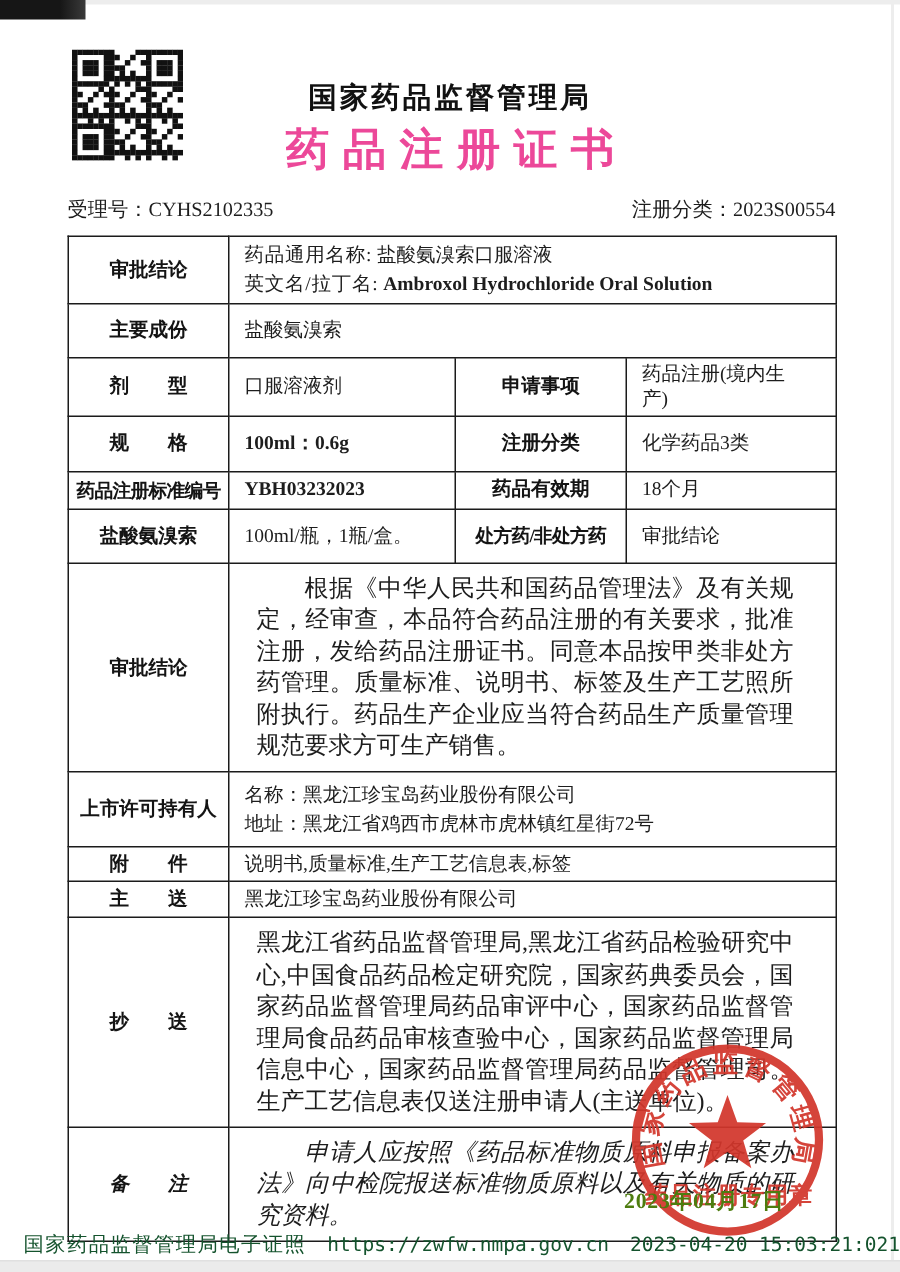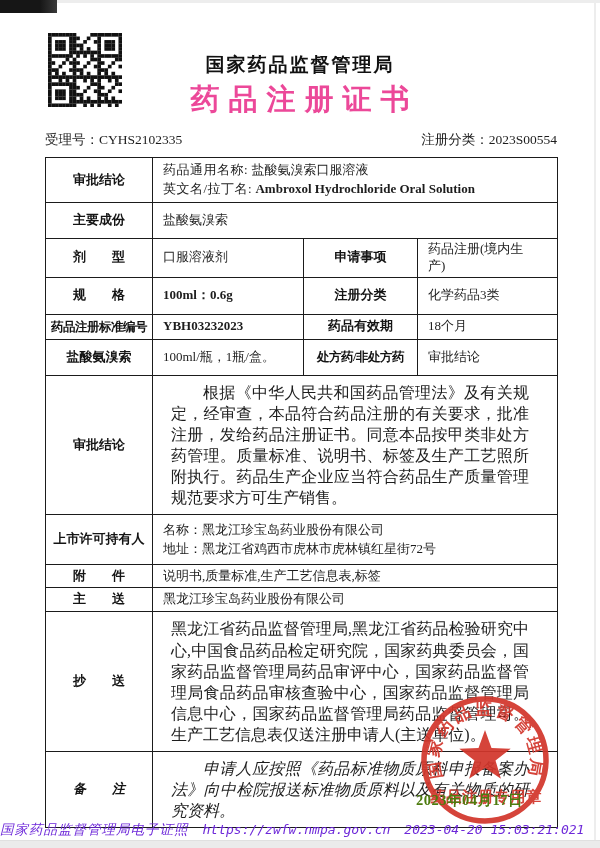--- a/index.html
+++ b/index.html
@@ -53,22 +53,22 @@
   tr.r13{height:54px;} tr.r14{height:50px;font-style:italic;}
 
   .stamp{position:absolute;left:400px;top:678px;width:172px;height:172px;z-index:5;}
   .stamp svg{width:172px;height:172px;display:block;mix-blend-mode:multiply;opacity:0.93;}
   .stamp-date{
     position:absolute;left:16px;top:113px;width:160px;
     font-size:14.5px;font-weight:bold;color:#4d7c0f;letter-spacing:0.5px;white-space:nowrap;
   }
 
   .footer{
-    position:absolute;left:0;top:821px;width:100%;text-align:left;
-    color:#6d28d9;font-size:13.5px;letter-spacing:1px;white-space:nowrap;font-style:italic;
+    position:absolute;left:0;top:821px;width:100%;text-align:right;
+    color:#14532d;font-size:13.5px;letter-spacing:1px;white-space:nowrap;
   }
   .footer .mono{font-family:"DejaVu Sans Mono","Liberation Mono",monospace;font-size:13px;letter-spacing:0;}
   .footer .gap{display:inline-block;width:14px;}
 </style>
 </head>
 <body>
 
 <div class="top-edge"></div>
 <div class="corner-mark"></div>
 <div class="right-edge"></div>

